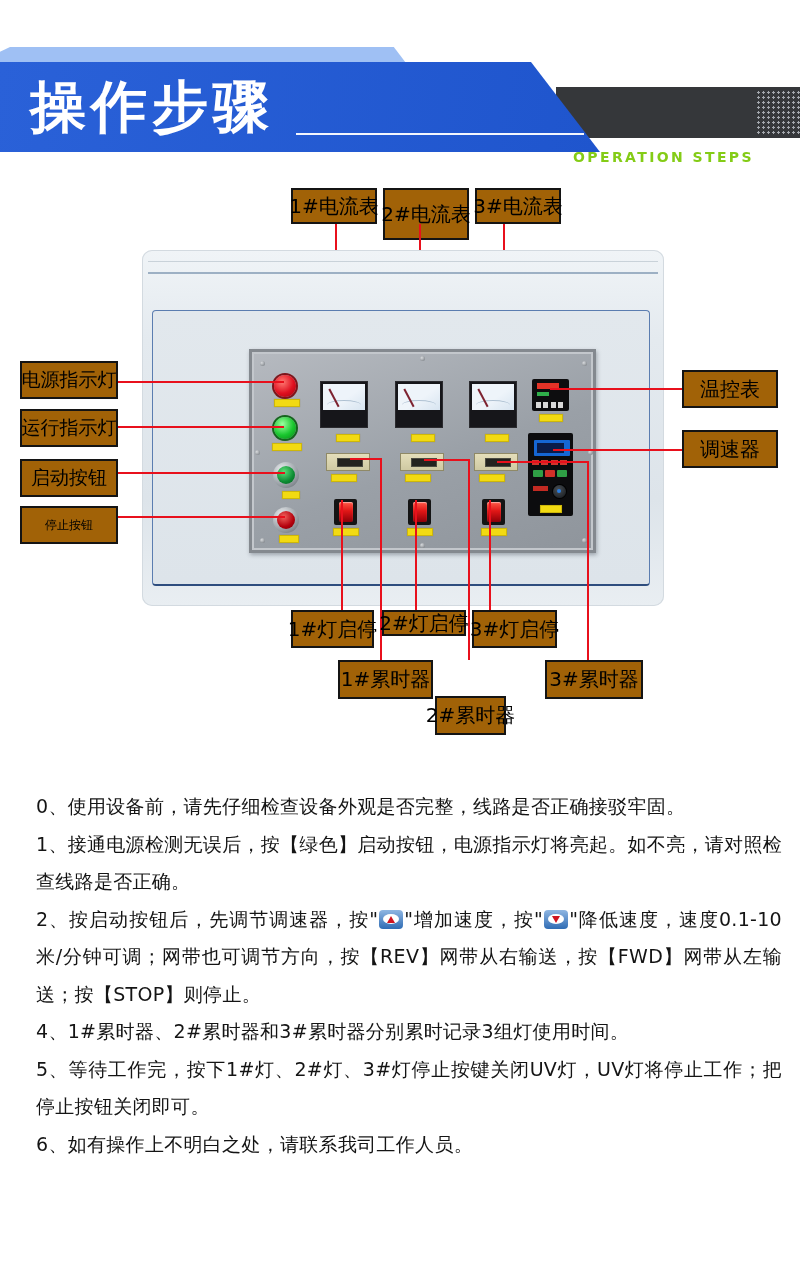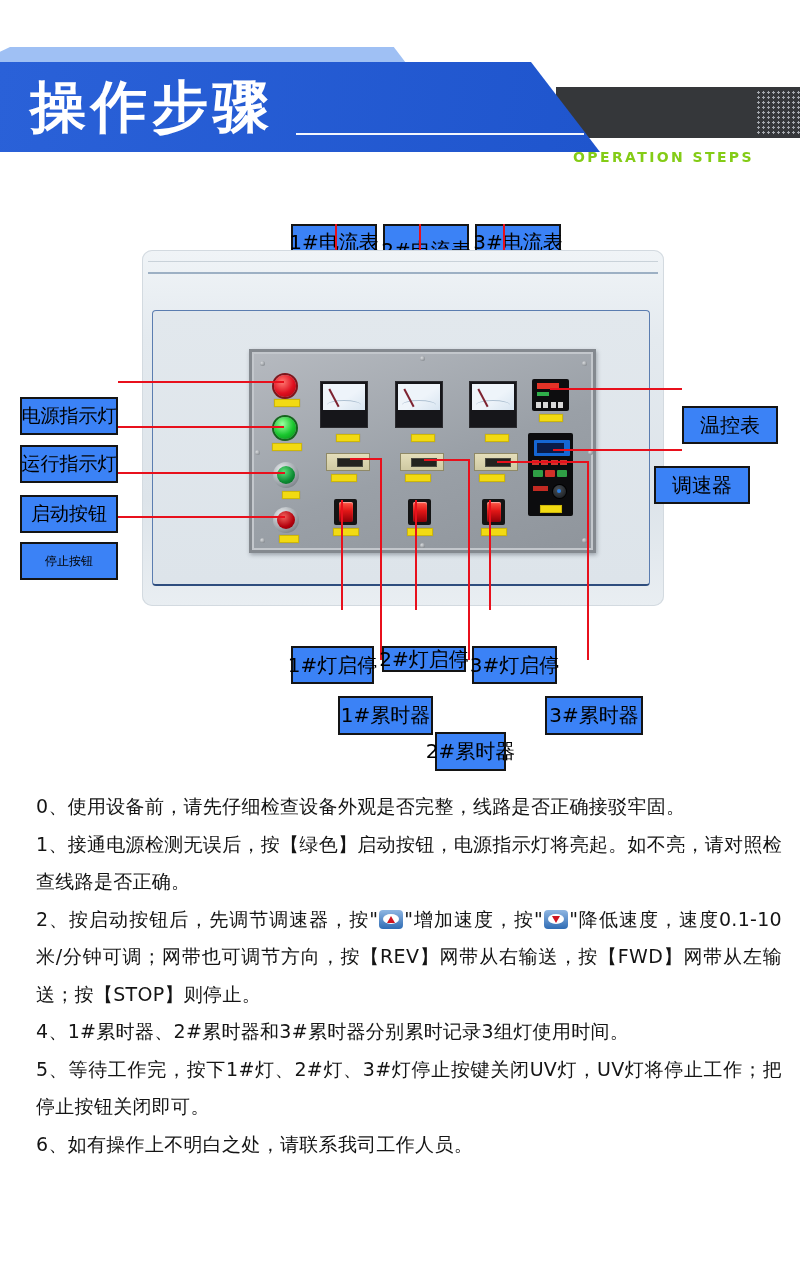--- a/index.html
+++ b/index.html
@@ -40,23 +40,23 @@
     position:absolute; left:30px; top:8px;
     color:#ffffff; font-size:56px; font-weight:900; letter-spacing:5px;
     line-height:74px; white-space:nowrap;
   }
   .hdr-underline {
     position:absolute; left:296px; top:71px; width:288px; height:2px;
     background:rgba(255,255,255,.95);
   }
   
   .cbox {
-    position:absolute; background:#3b82f6; border:2px solid #141414;
+    position:absolute; background:#a16207; border:2px solid #141414;
     display:flex; align-items:center; justify-content:center;
-    font-size:20px; color:#000; white-space:nowrap;margin-top:36px;
+    font-size:20px; color:#000; white-space:nowrap;
   }
   .line { position:absolute; background:#e8101c; }
   
   .cabinet {
     position:absolute; left:142px; top:250px; width:522px; height:356px;
     background:linear-gradient(180deg,#f0f4f7 0%,#e4eaef 25%,#dde4ea 70%,#e9eef2 100%);
     border-radius:10px;
     box-shadow:inset 0 0 0 1px #d3dae0;
   }
   .cab-line1 { position:absolute; left:6px; top:11px; width:510px; height:1px; background:#c9d2d9; }
@@ -273,21 +273,21 @@
   <div class="cbox" style="left:20px; top:361px; width:98px; height:38px; font-size:19px;">电源指示灯</div>
   <div class="cbox" style="left:20px; top:409px; width:98px; height:38px; font-size:19px;">运行指示灯</div>
   <div class="cbox" style="left:20px; top:459px; width:98px; height:38px; font-size:19px;">启动按钮</div>
   <div class="cbox" style="left:20px; top:506px; width:98px; height:38px; font-size:12px;">停止按钮</div>
   <div class="line" style="left:118px; top:381px; width:166px; height:2px;"></div>
   <div class="line" style="left:118px; top:426px; width:166px; height:2px;"></div>
   <div class="line" style="left:118px; top:472px; width:167px; height:2px;"></div>
   <div class="line" style="left:118px; top:516px; width:167px; height:2px;"></div>
 
   <div class="cbox" style="left:682px; top:370px; width:96px; height:38px;">温控表</div>
-  <div class="cbox" style="left:654px; top:430px; width:96px; height:38px;">调速器</div>
+  <div class="cbox" style="left:682px; top:430px; width:96px; height:38px;">调速器</div>
   <div class="line" style="left:550px; top:388px; width:132px; height:2px;"></div>
   <div class="line" style="left:553px; top:449px; width:129px; height:2px;"></div>
 
   <div class="line" style="left:341px; top:500px; width:2px; height:110px;"></div>
   <div class="line" style="left:415px; top:500px; width:2px; height:110px;"></div>
   <div class="line" style="left:489px; top:500px; width:2px; height:110px;"></div>
   <div class="line" style="left:350px; top:458px; width:32px; height:2px;"></div>
   <div class="line" style="left:380px; top:458px; width:2px; height:202px;"></div>
   <div class="line" style="left:424px; top:459px; width:46px; height:2px;"></div>
   <div class="line" style="left:468px; top:459px; width:2px; height:201px;"></div>

